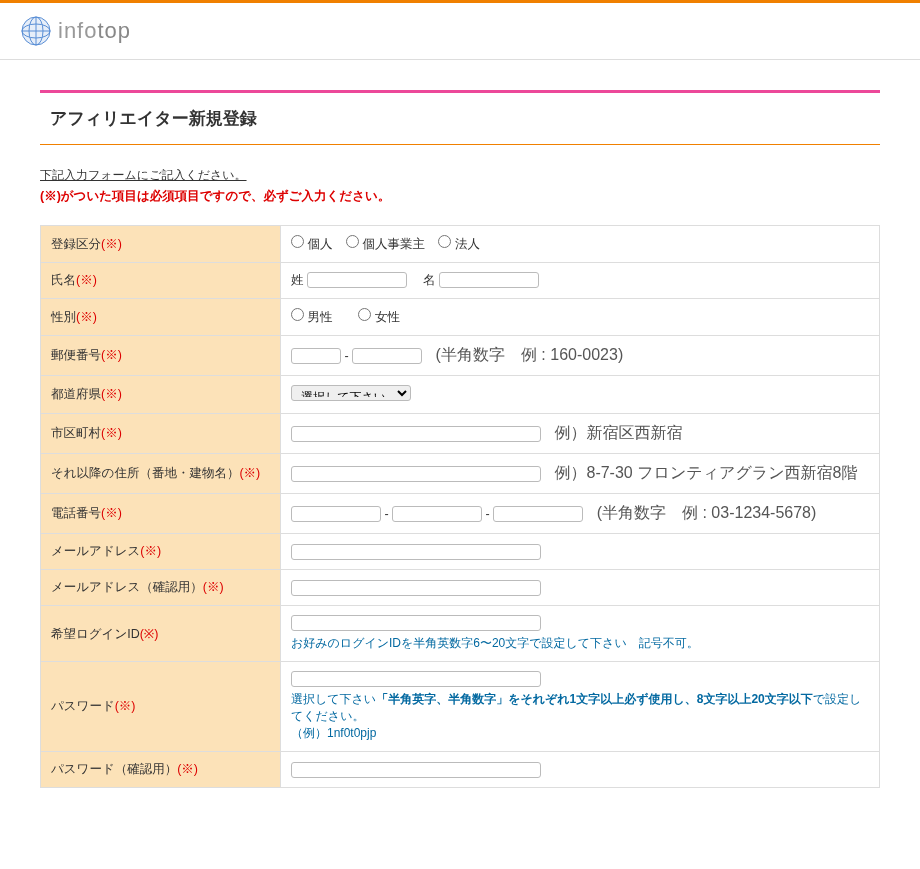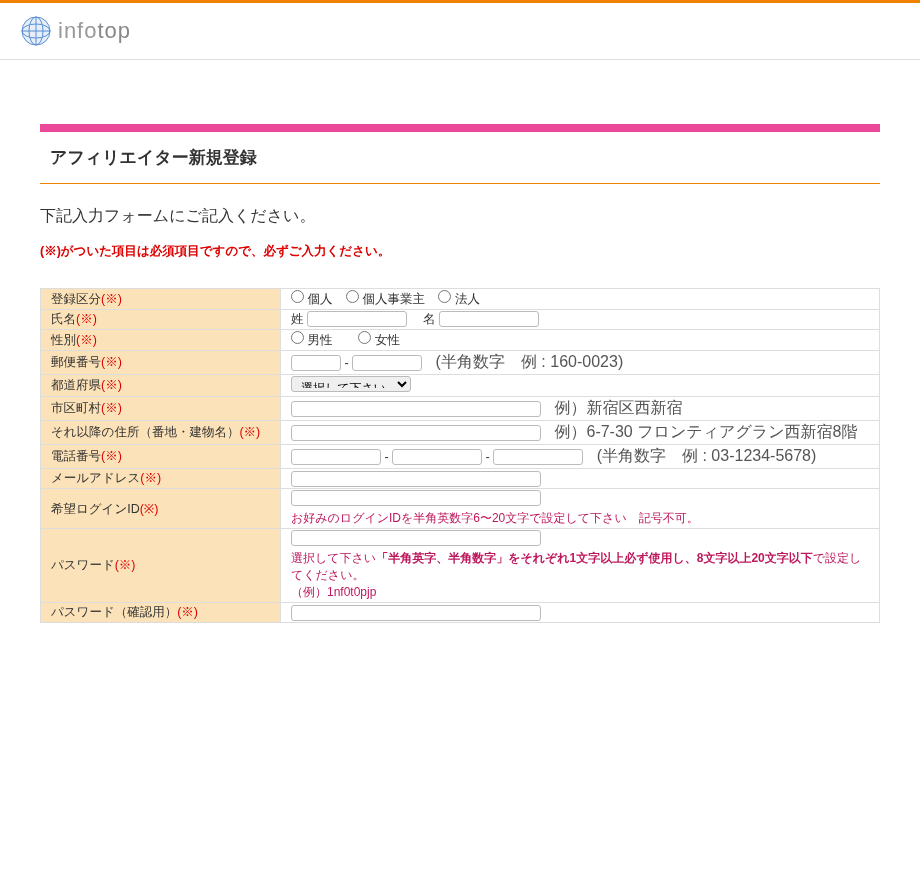--- a/index.html
+++ b/index.html
@@ -5,36 +5,36 @@
 * { box-sizing: border-box; margin: 0; padding: 0; }
 body { font-family: "Hiragino Kaku Gothic Pro", Meiryo, sans-serif; font-size: 13px; color: #333; background: #fff; }
 .top-bar { height: 3px; background: #f08000; }
 .header { border-bottom: 1px solid #ddd; padding: 12px 20px; }
 .logo { display: flex; align-items: center; gap: 6px; }
 .logo-icon { width: 32px; height: 32px; }
 .logo-text { font-size: 22px; color: #888; letter-spacing: 1px; }
 .logo-text .info { color: #999; }
 .logo-text .top { color: #888; font-weight: 500; }
 .container { max-width: 880px; margin: 0 auto; padding: 30px 20px 50px; }
-.title-bar { border-top: 8px solid #ec4899; border-bottom: 1px solid #f08000; padding: 14px 10px; margin-bottom: 22px; margin-top: 34px; }
+.title-bar { border-top: 3px solid #ec4899; border-bottom: 1px solid #f08000; padding: 14px 10px; margin-bottom: 22px; }
 .title-bar h1 { font-size: 17px; font-weight: bold; }
-.intro { font-size: 16px; margin-bottom: 16px; }
-.intro-req { font-size: 12.5px; color: #d00; font-weight: bold; margin-bottom: 28px; }
+.intro { font-size: 12px; margin-bottom: 4px; text-decoration: underline; }
+.intro-req { font-size: 12.5px; color: #d00; font-weight: bold; margin-bottom: 20px; }
 table.form { width: 100%; border-collapse: collapse; border: 1px solid #ddd; }
-table.form th, table.form td { border: 1px solid #ddd; padding: 1px 10px; vertical-align: middle; font-size: 12.5px; }
+table.form th, table.form td { border: 1px solid #ddd; padding: 9px 10px; vertical-align: middle; font-size: 12.5px; }
 table.form th { background: #fce2b8; text-align: left; font-weight: normal; width: 240px; }
 .req { color: #d00; }
 input[type="text"], input[type="password"], select { border: 1px solid #bbb; border-radius: 3px; padding: 3px 5px; font-size: 12px; height: 16px; }
 .w-short { width: 50px; }
 .w-name { width: 100px; }
 .w-med { width: 70px; }
 .w-phone { width: 90px; }
 .w-long { width: 250px; }
 .hint { color: #555; font-size: 16px; margin-left: 10px; }
-.hint-below { color: #be185d; font-size: 12px; margin-top: 4px; display: block; }
+.hint-below { color: #0369a1; font-size: 12px; margin-top: 4px; display: block; }
 .radio-group label { margin-right: 10px; font-size: 12.5px; }
 select { width: 120px; }
 </style>
 </head>
 <body>
 
 <div class="top-bar"></div>
 
 <div class="header">
   <div class="logo">
@@ -103,32 +103,36 @@
       <th><span>市区町村</span><span class="req">(※)</span></th>
       <td>
         <input type="text" class="w-long" style="">
         <span class="hint">例）新宿区西新宿</span>
       </td>
     </tr>
     <tr>
       <th><span>それ以降の住所（番地・建物名）</span><span class="req">(※)</span></th>
       <td>
         <input type="text" class="w-long" style="">
-        <span class="hint">例）6-7-30 フロンティアグラン西新宿8階</span>
+        <span class="hint">例）8-7-30 フロンティアグラン西新宿8階</span>
       </td>
     </tr>
     <tr>
       <th><span>電話番号</span><span class="req">(※)</span></th>
       <td>
         <input type="text" class="w-phone" style=""> - <input type="text" class="w-phone" style=""> - <input type="text" class="w-phone" style="">
         <span class="hint">(半角数字　例 : 03-1234-5678)</span>
       </td>
     </tr>
     <tr>
       <th><span>メールアドレス</span><span class="req">(※)</span></th>
+      <td><input type="text" class="w-long" style=""></td>
+    </tr>
+    <tr>
+      <th><span>メールアドレス（確認用）</span><span class="req">(※)</span></th>
       <td><input type="text" class="w-long" style=""></td>
     </tr>
     <tr>
       <th><span>希望ログインID</span><span class="req">(※)</span></th>
       <td>
         <input type="text" class="w-long" style="">
         <span class="hint-below">お好みのログインIDを半角英数字6〜20文字で設定して下さい　記号不可。</span>
       </td>
     </tr>
     <tr>

